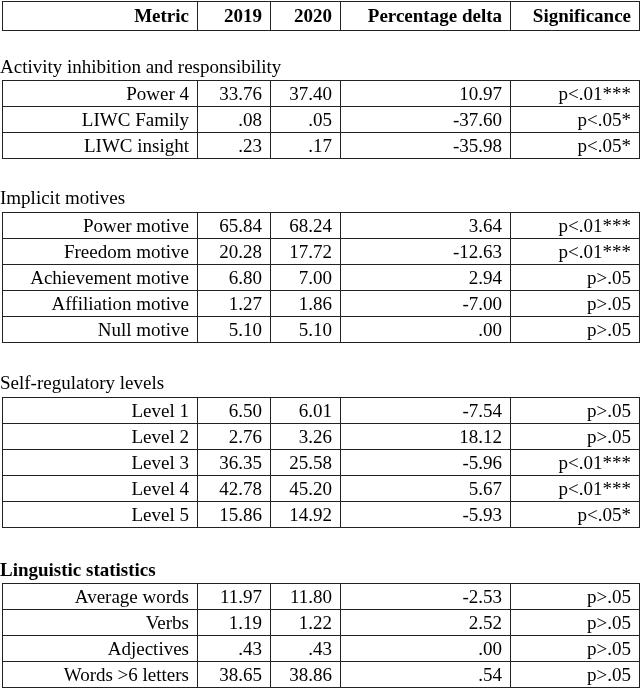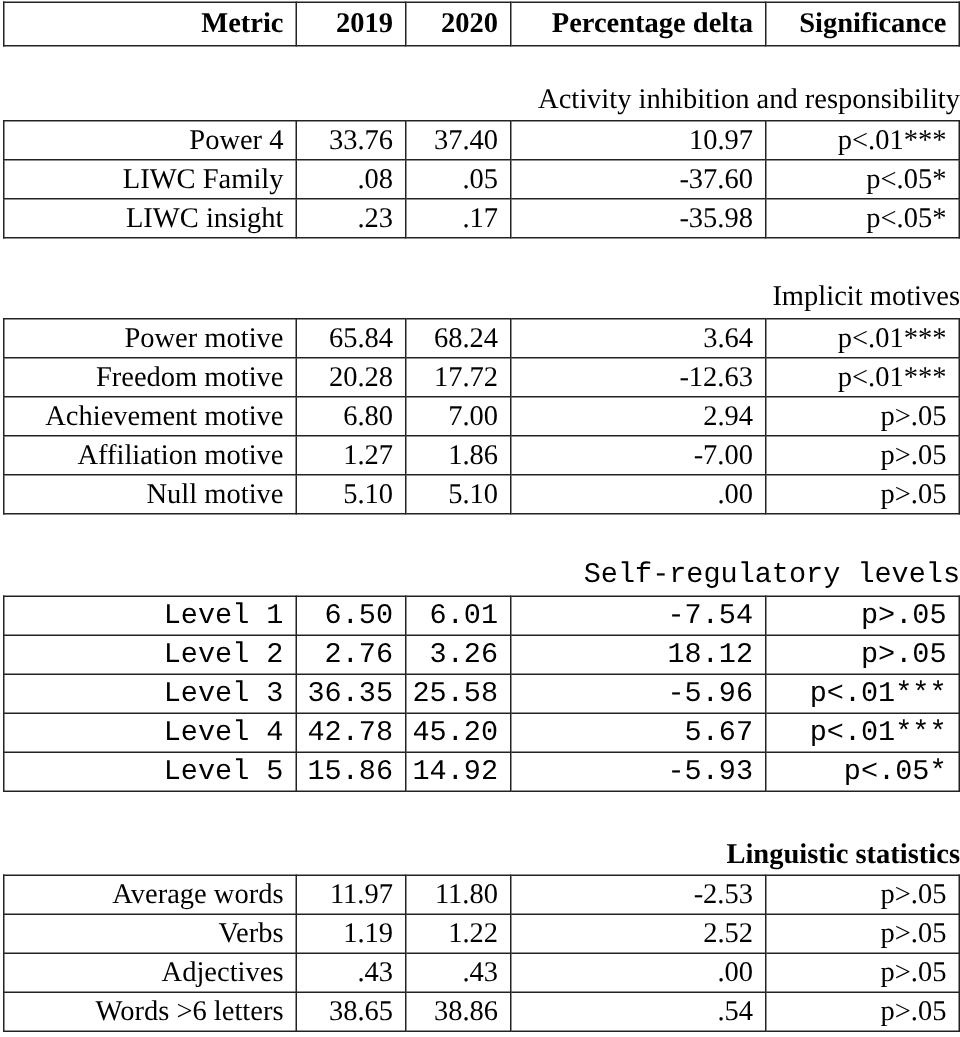--- a/index.html
+++ b/index.html
@@ -19,21 +19,21 @@
       height: 25px; line-height: 25px;
       font-weight: normal;
     }
     th { font-weight: bold; height: 28px; line-height: 28px; margin-top: 16px; }
     col.c0 { width: 195px; }
     col.c1 { width: 73px; }
     col.c2 { width: 70px; }
     col.c3 { width: 170px; }
     col.c4 { width: 129px; }
     .section-title {
-      position: absolute; left: 0; width: 640px; text-align: right;
+      position: absolute; left: 0; width: 640px; text-align: left;
       font-size: 19px; line-height: 22px;
     }
   </style>
 </head>
 <body>
 
 <table style="top:1px;">
   <colgroup>
       <col class="c0">
       <col class="c1">
@@ -127,22 +127,22 @@
   <tr>
     <td>Null motive</td>
     <td>5.10</td>
     <td>5.10</td>
     <td>.00</td>
     <td>p&gt;.05</td>
   </tr>
 </tbody>
   </table>
 
-<div class="section-title" style="top:372px;font-family:Liberation Mono, monospace;">Self-regulatory levels</div>
-<table style="top:397px;font-family:Liberation Mono, monospace;">
+<div class="section-title" style="top:372px;">Self-regulatory levels</div>
+<table style="top:397px;">
   <colgroup>
       <col class="c0">
       <col class="c1">
       <col class="c2">
       <col class="c3">
       <col class="c4">
     </colgroup>
   <tbody>
       <tr>
     <td>Level 1</td>

